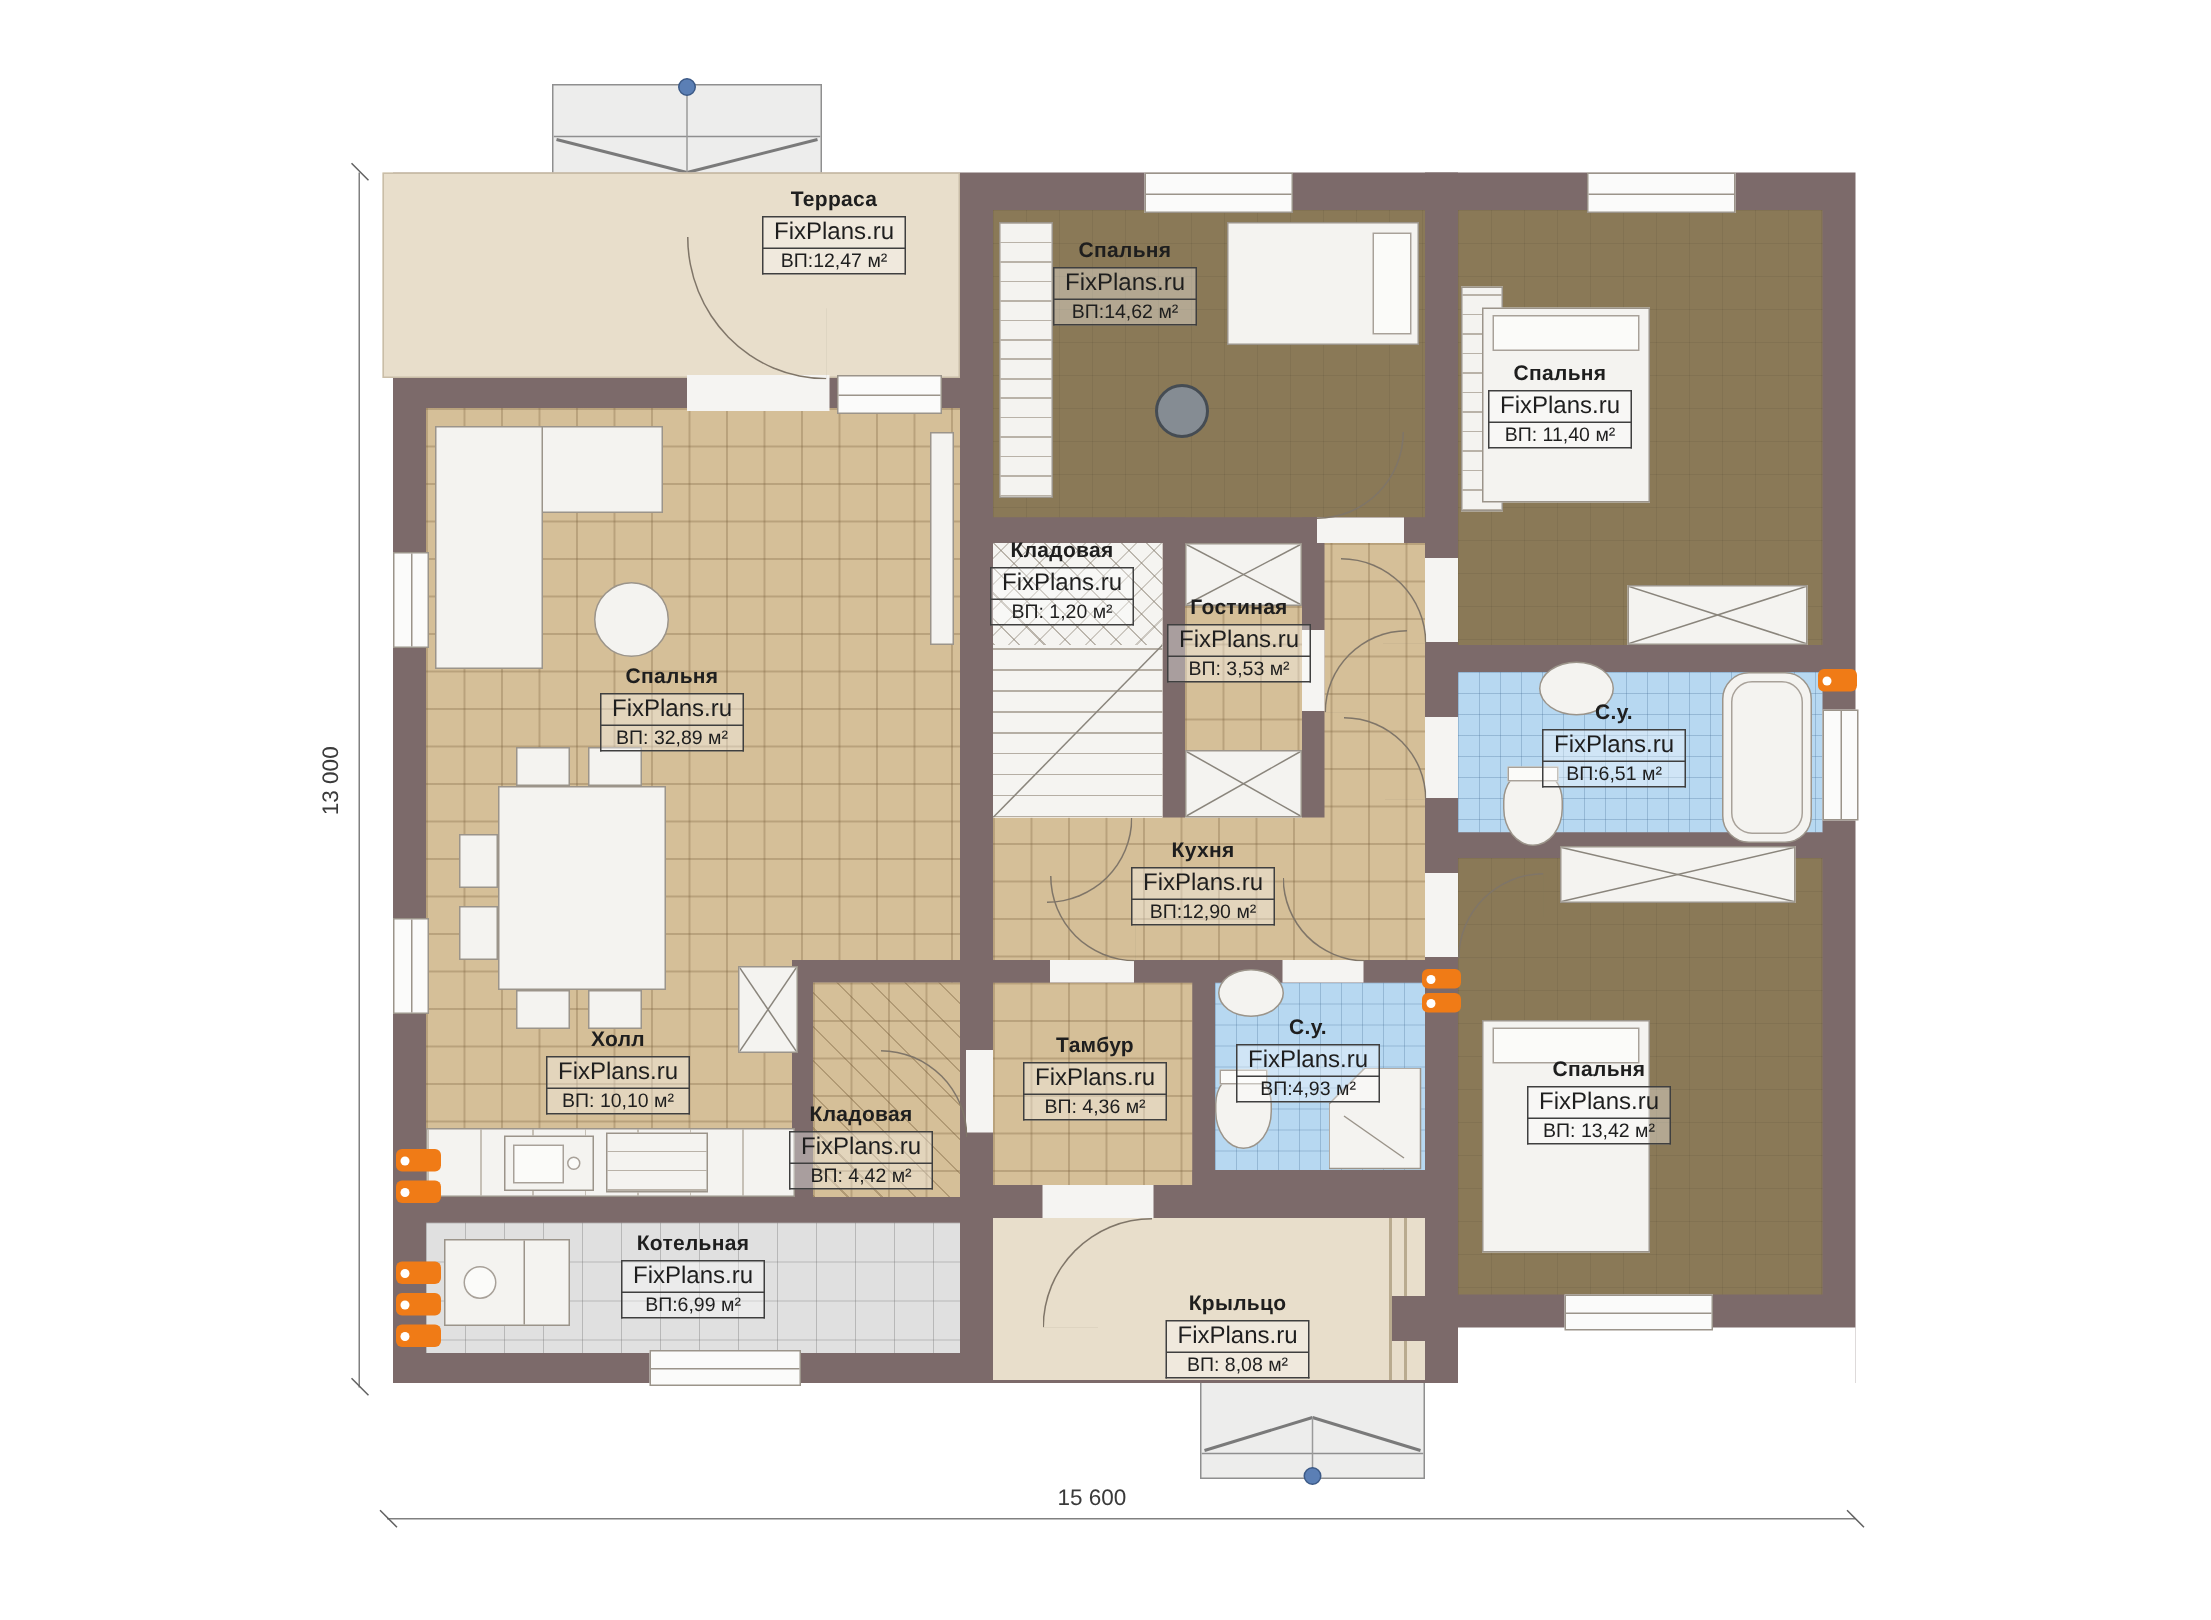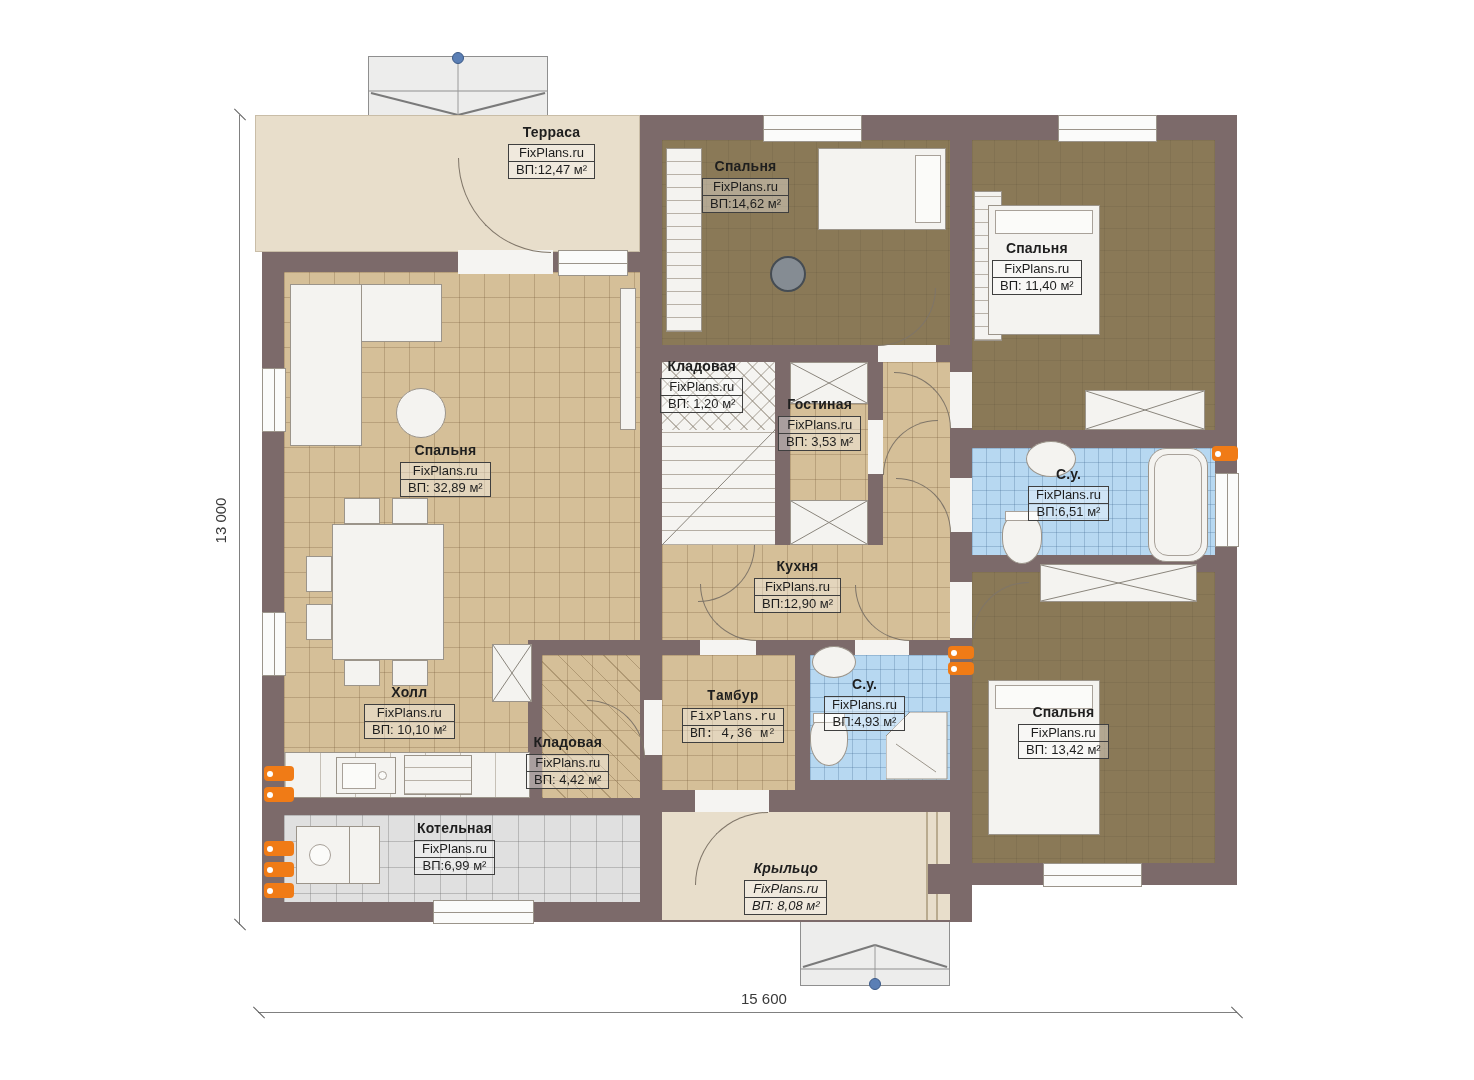--- a/index.html
+++ b/index.html
@@ -37,21 +37,21 @@
   .circle{border-radius:50%;}
   .stairs{position:absolute;background:#f5f4f1;background-image:repeating-linear-gradient(0deg,#b5aea4 0 1px,transparent 1px 14px);z-index:24;}
   .hatch{position:absolute;background:#f5f4f1;background-image:repeating-linear-gradient(45deg,rgba(130,120,105,.5) 0 1px,transparent 1px 12px),repeating-linear-gradient(-45deg,rgba(130,120,105,.35) 0 1px,transparent 1px 12px);z-index:24;}
   .svgbox{position:absolute;z-index:25;}
   
   .rad{position:absolute;background:#f07b16;border-radius:4px;z-index:26;}
   .rad::before{content:"";position:absolute;left:3px;top:50%;margin-top:-3px;width:6px;height:6px;border-radius:50%;background:#fff;}
   
   .room-label{position:absolute;text-align:center;color:#1e1e1e;z-index:30;line-height:1.25;}
   .rl-name{font-weight:bold;font-size:14px;margin-bottom:2px;letter-spacing:.2px;}
-  .rl-brand{border:1px solid #3f3f3f;font-size:13px;padding:0 7px;background:rgba(255,255,255,.35);text-align:center;}
+  .rl-brand{border:1px solid #3f3f3f;font-size:16px;padding:0 7px;background:rgba(255,255,255,.35);text-align:center;}
   .rl-area{border:1px solid #3f3f3f;border-top:none;font-size:13px;padding:0 7px;background:rgba(255,255,255,.35);}
   
   .canopy{position:absolute;background:#ededec;border:1px solid #8f8f8f;z-index:5;}
   .bluedot{position:absolute;width:10px;height:10px;border-radius:50%;background:#5b7fb5;border:1px solid #3c5a87;z-index:6;}
   
   .dim-line{position:absolute;background:#808080;z-index:5;}
   .tick{position:absolute;width:16px;height:1px;background:#606060;transform:rotate(45deg);z-index:6;}
   .dim-label{position:absolute;color:#3a3a3a;font-size:15px;z-index:6;white-space:nowrap;}
 </style>
 </head>
@@ -80,21 +80,21 @@
   <div class="bluedot" style="left:869px;top:978px;"></div>
 
   <div class="dim-line" style="left:239px;top:115px;width:1px;height:810px;"></div>
   <div class="tick" style="left:232px;top:114px;"></div>
   <div class="tick" style="left:232px;top:924px;"></div>
   <div class="dim-label" style="left:198px;top:512px;transform:rotate(-90deg);transform-origin:center;">13 000</div>
 
   <div class="dim-line" style="left:258px;top:1012px;width:979px;height:1px;"></div>
   <div class="tick" style="left:251px;top:1012px;"></div>
   <div class="tick" style="left:1229px;top:1012px;"></div>
-  <div class="dim-label" style="left:705px;top:990px;margin-left:36px;">15 600</div>
+  <div class="dim-label" style="left:705px;top:990px;">15 600</div>
 
   <div class="wall wall-base" style="left:262px;top:115px;width:975px;height:807px;"></div>
   <div class="carve" style="left:972px;top:885px;width:265px;height:37px;"></div>
 
   <div class="floor floor-beige" style="left:255px;top:115px;width:385px;height:137px;"></div>
   <div class="floor floor-tan" style="left:284px;top:272px;width:356px;height:526px;"></div>
   <div class="floor floor-gray" style="left:284px;top:815px;width:356px;height:87px;"></div>
   <div class="floor floor-brown" style="left:662px;top:140px;width:288px;height:205px;"></div>
   <div class="floor floor-brown" style="left:972px;top:140px;width:243px;height:290px;"></div>
   <div class="floor floor-tan" style="left:662px;top:362px;width:288px;height:278px;"></div>
@@ -325,21 +325,21 @@
     <div class="rl-brand">FixPlans.ru</div>
     <div class="rl-area">ВП: 10,10 м²</div>
   </div>
 
   <div class="room-label" style="left:526px;top:734px;z-index:31;">
     <div class="rl-name">Кладовая</div>
     <div class="rl-brand">FixPlans.ru</div>
     <div class="rl-area">ВП: 4,42 м²</div>
   </div>
 
-  <div class="room-label" style="left:682px;top:688px;font-family:Liberation Mono, monospace;">
+  <div class="room-label" style="left:682px;top:688px;">
     <div class="rl-name">Тамбур</div>
     <div class="rl-brand">FixPlans.ru</div>
     <div class="rl-area">ВП: 4,36 м²</div>
   </div>
 
   <div class="room-label" style="left:824px;top:676px;">
     <div class="rl-name">С.у.</div>
     <div class="rl-brand">FixPlans.ru</div>
     <div class="rl-area">ВП:4,93 м²</div>
   </div>
@@ -349,19 +349,19 @@
     <div class="rl-brand">FixPlans.ru</div>
     <div class="rl-area">ВП: 13,42 м²</div>
   </div>
 
   <div class="room-label" style="left:414px;top:820px;">
     <div class="rl-name">Котельная</div>
     <div class="rl-brand">FixPlans.ru</div>
     <div class="rl-area">ВП:6,99 м²</div>
   </div>
 
-  <div class="room-label" style="left:744px;top:860px;font-style:italic;">
+  <div class="room-label" style="left:777px;top:860px;">
     <div class="rl-name">Крыльцо</div>
     <div class="rl-brand">FixPlans.ru</div>
     <div class="rl-area">ВП: 8,08 м²</div>
   </div>
 
 </div>
 
 </body></html>

